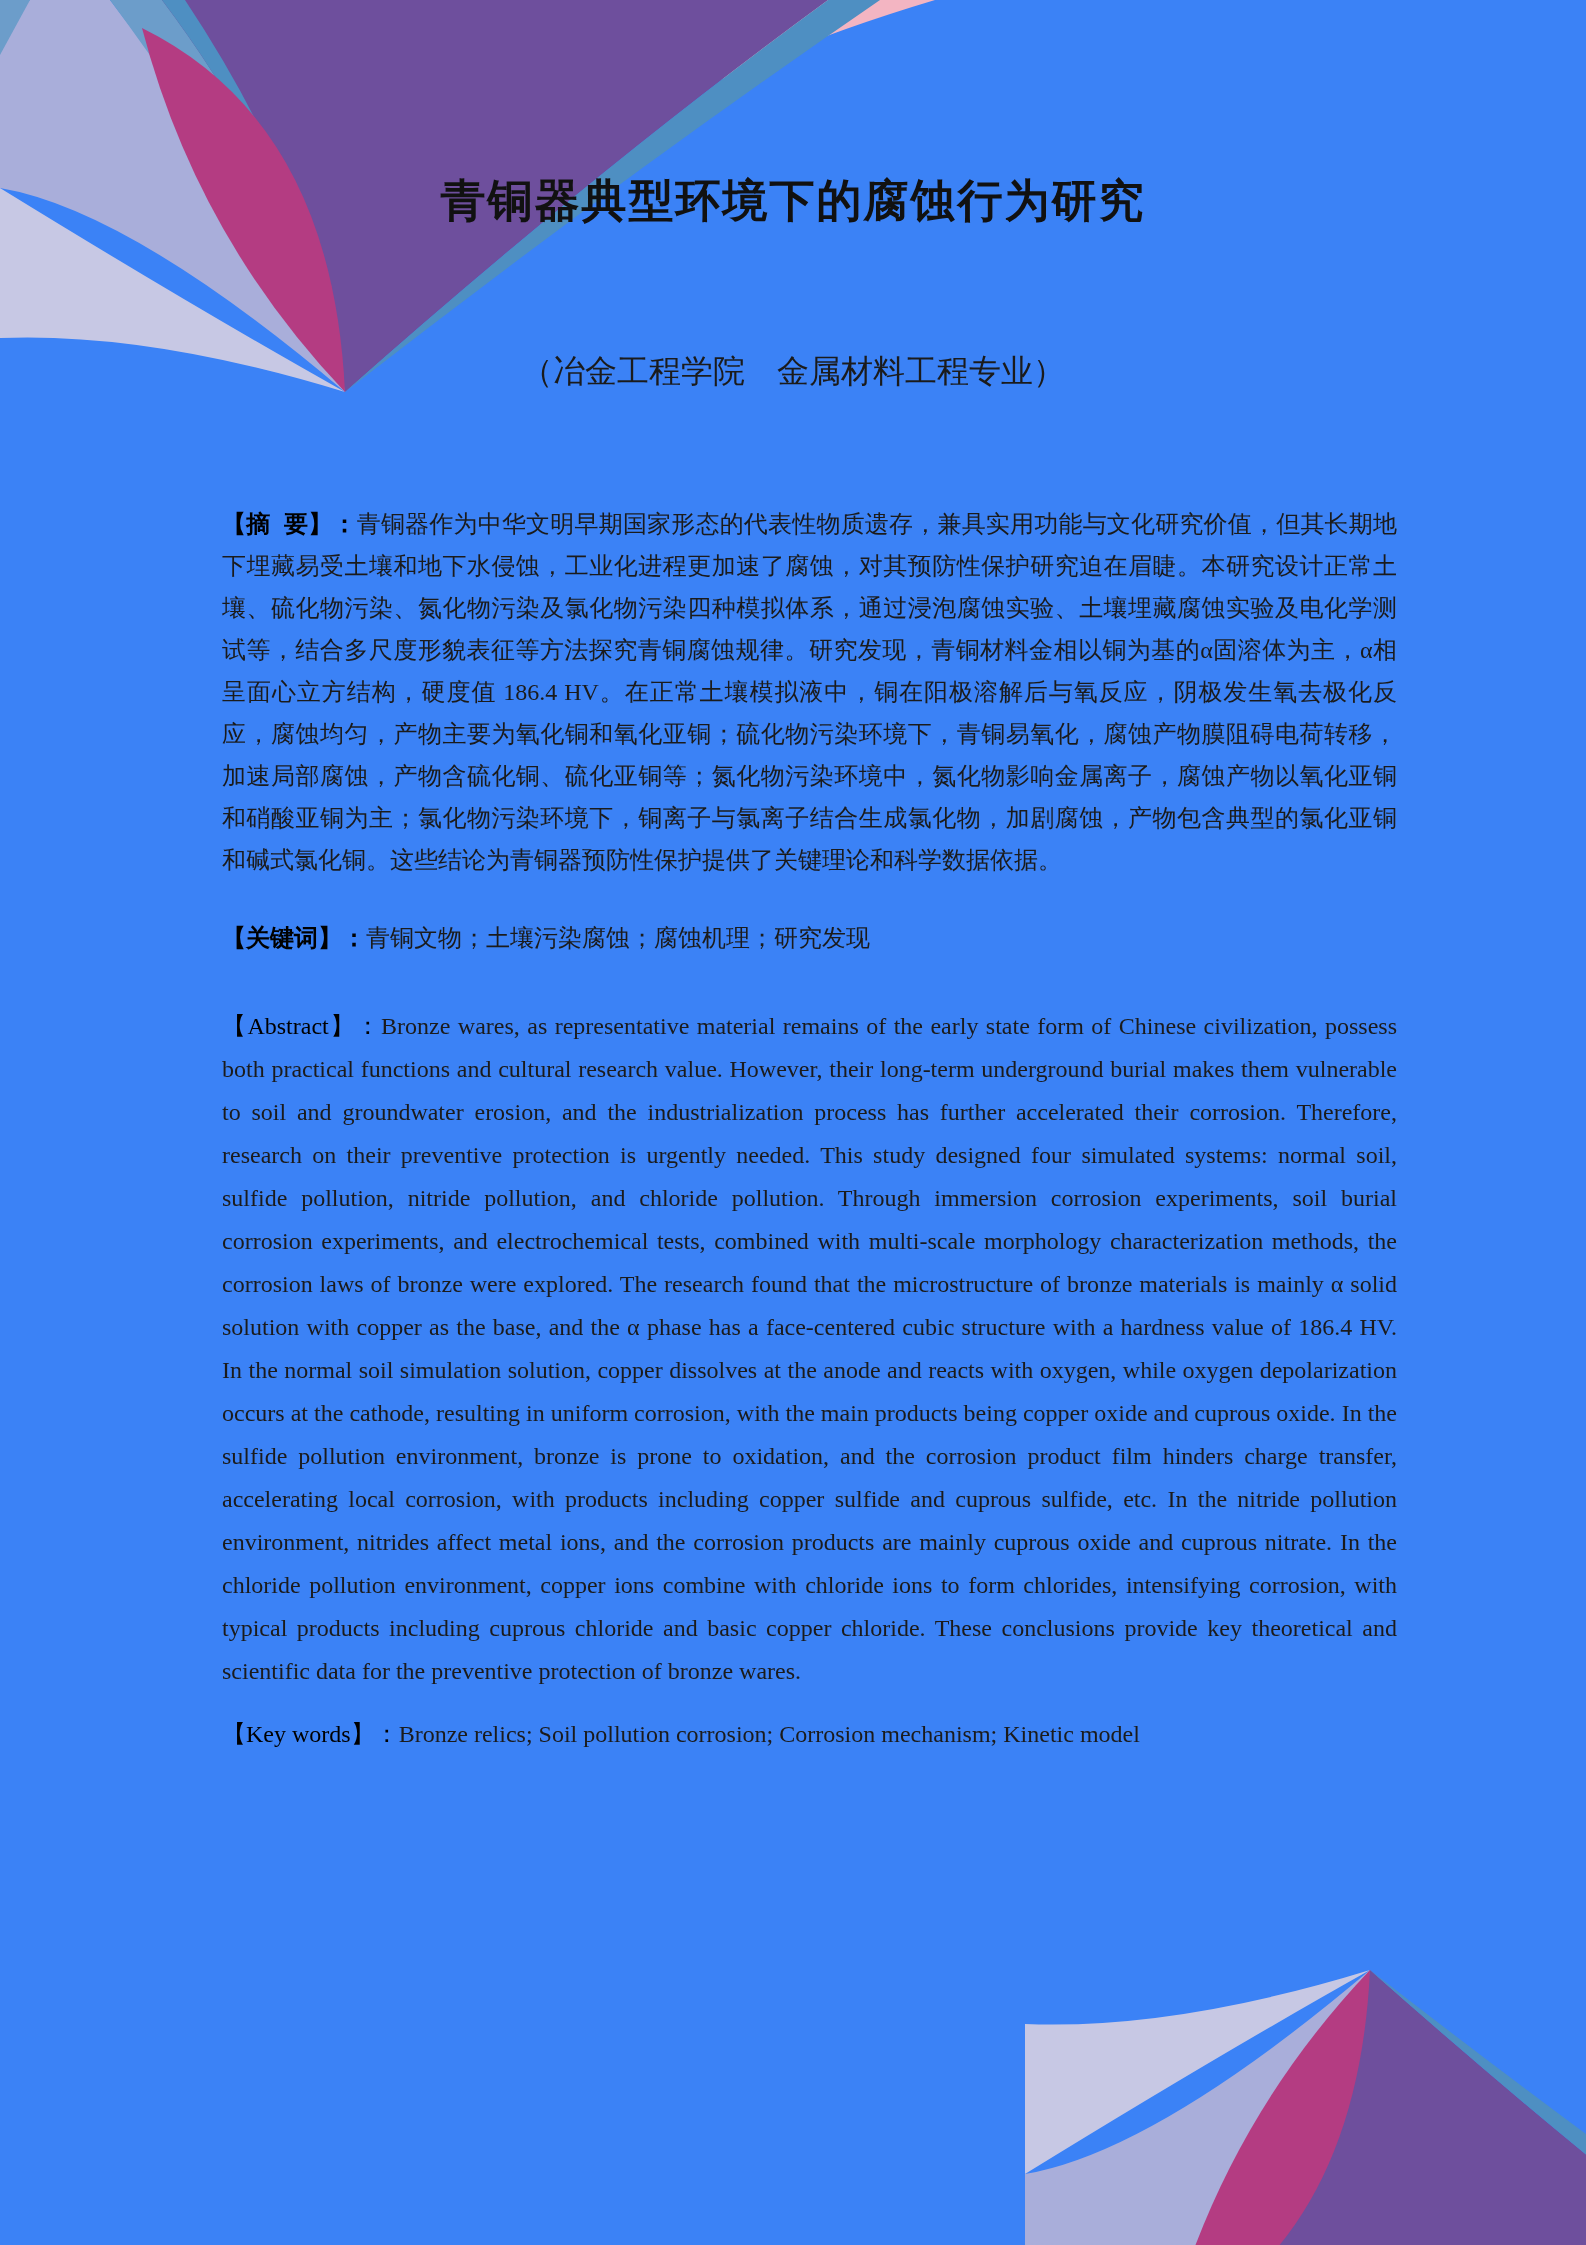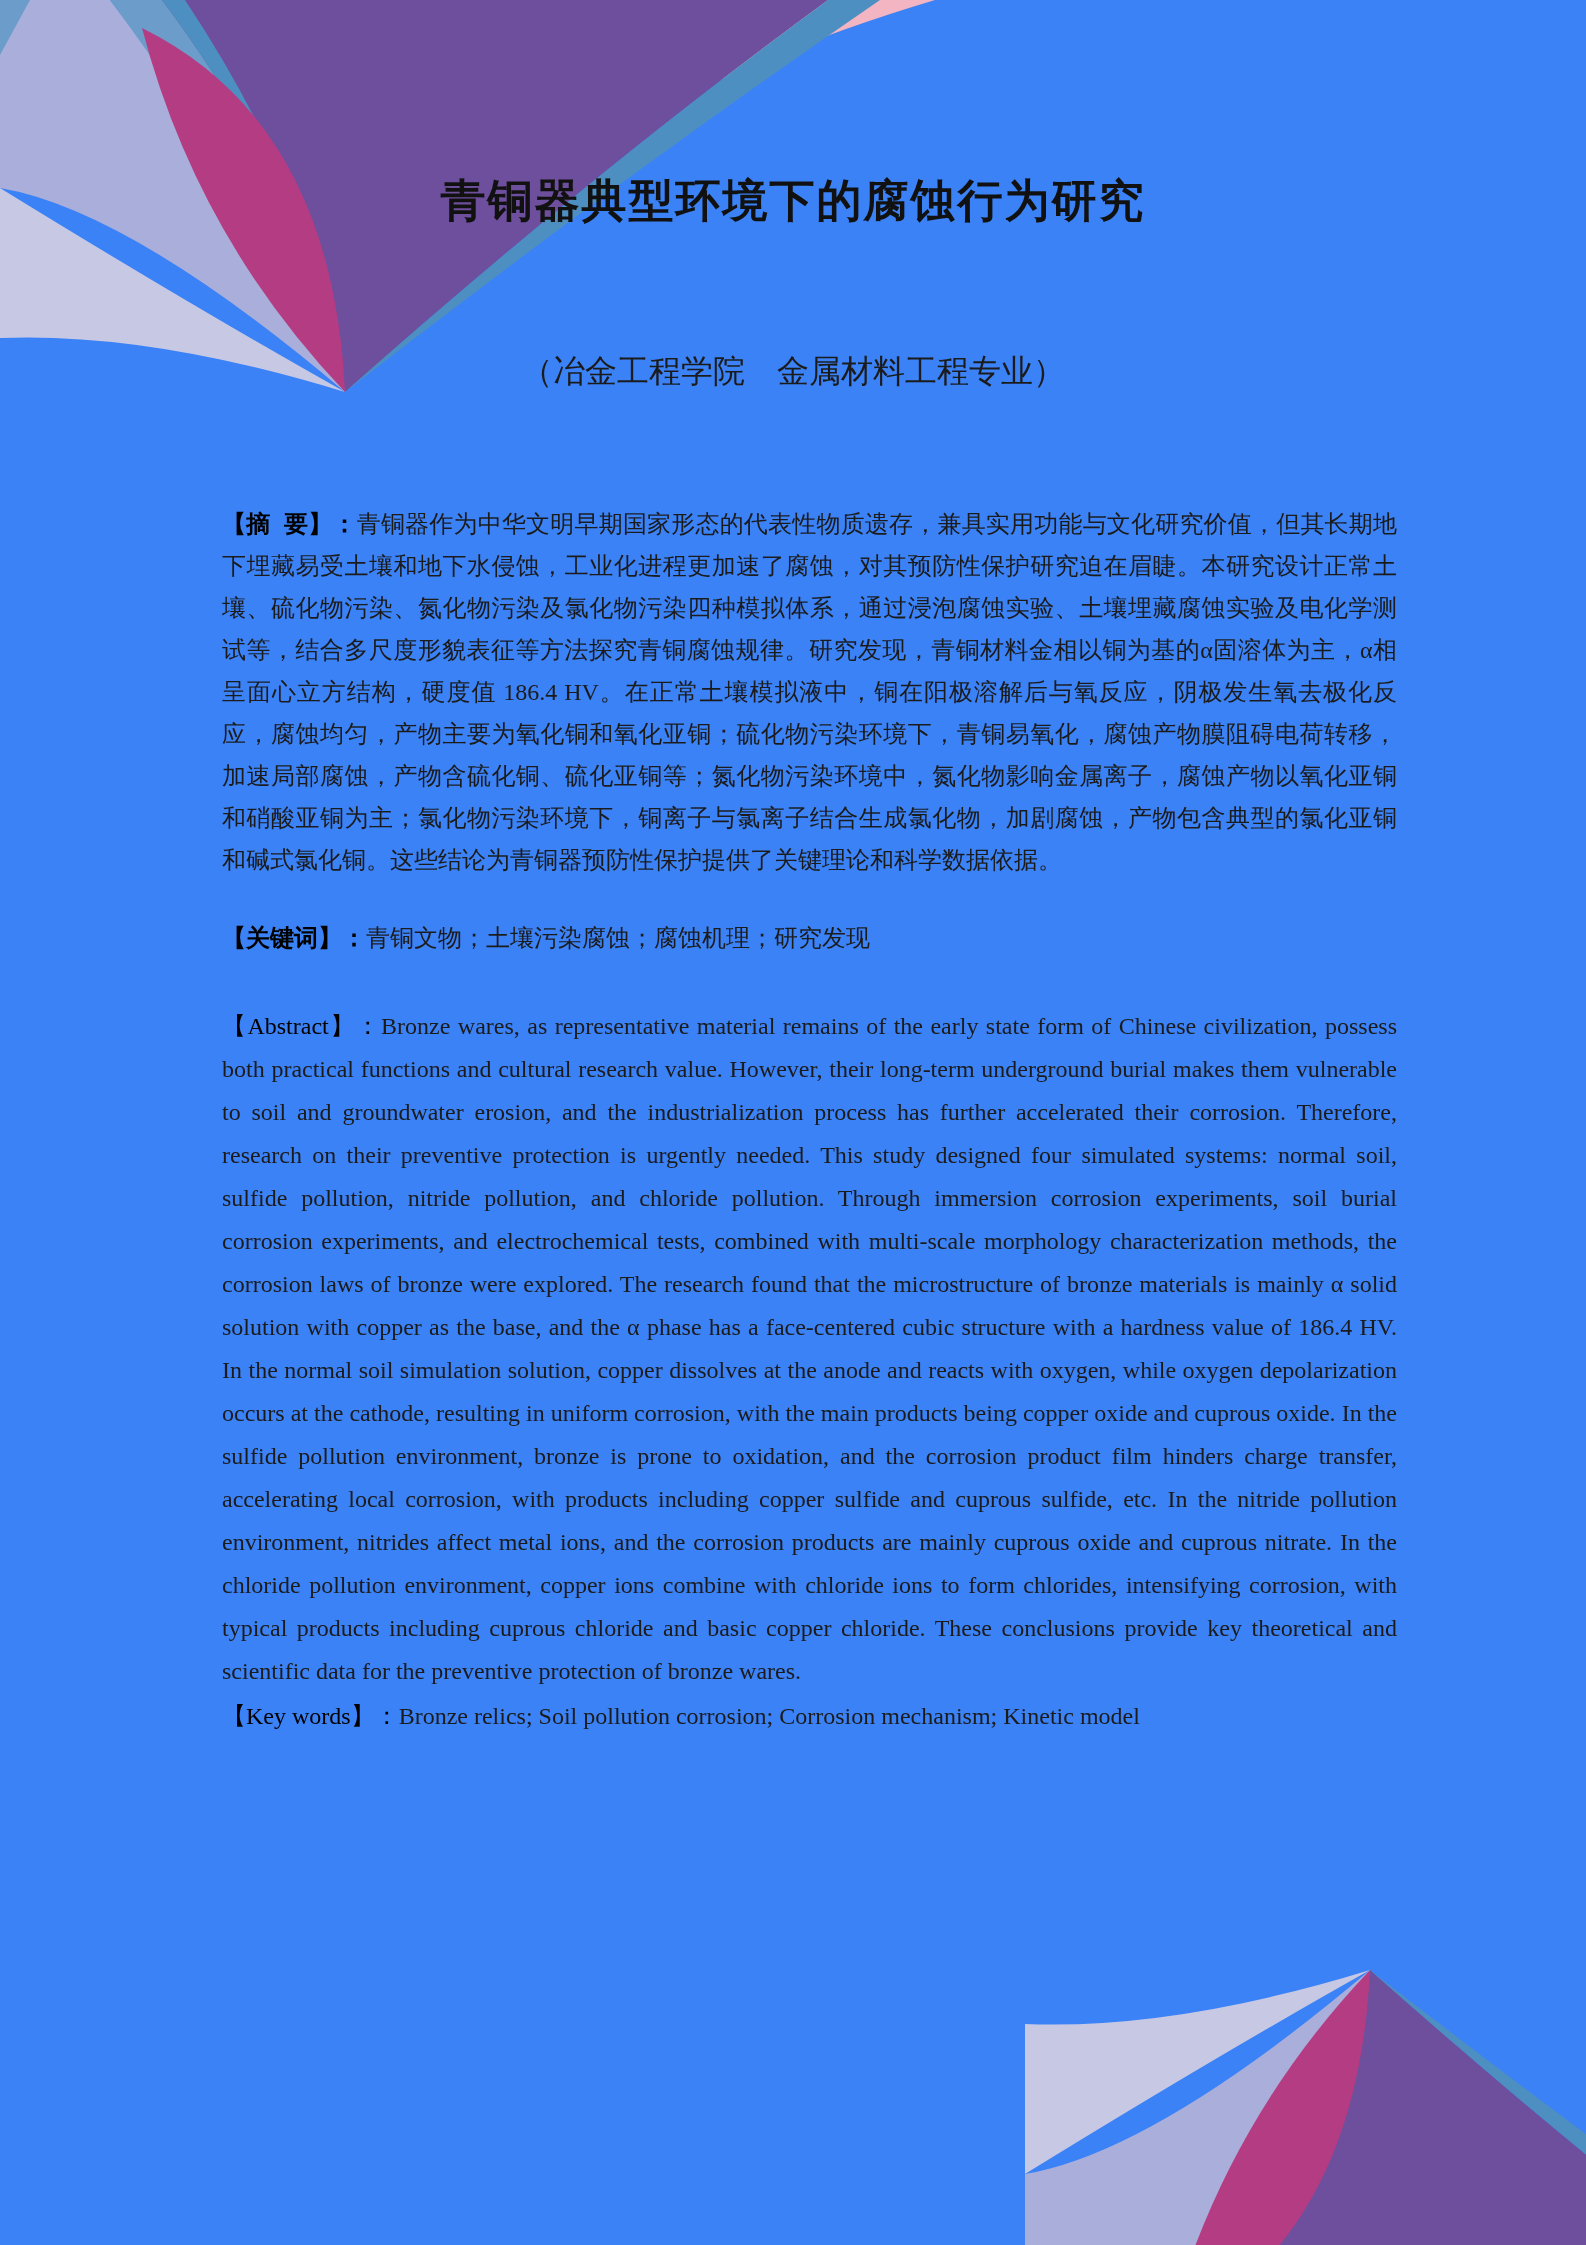--- a/index.html
+++ b/index.html
@@ -44,21 +44,21 @@
     font-family:"Liberation Sans","DejaVu Sans",sans-serif;
     color:#000;
   }
   .kw-cn { margin-top:36px; }
   .para-en {
     margin:46px 0 0 0;
     font-size:24px; line-height:43px;
     text-align:justify;
   }
   .label-en { font-weight:normal; white-space:pre; color:#000; }
-  .kw-en { margin-top:2px; text-align:left; }
+  .kw-en { margin-top:20px; text-align:left; }
 </style>
 </head>
 <body>
 
 <div class="page">
 
   <svg class="deco top-left" width="940" height="392" viewBox="0 0 940 392">
     <g id="petal-group">
       <path d="M455,0 L935,0 Q500,130 345,392 Q400,140 455,0 Z" fill="#f3b5c2"></path>
       <path d="M0,188 Q190,305 345,392 Q150,332 0,338 Z" fill="#c7c8e4"></path>

